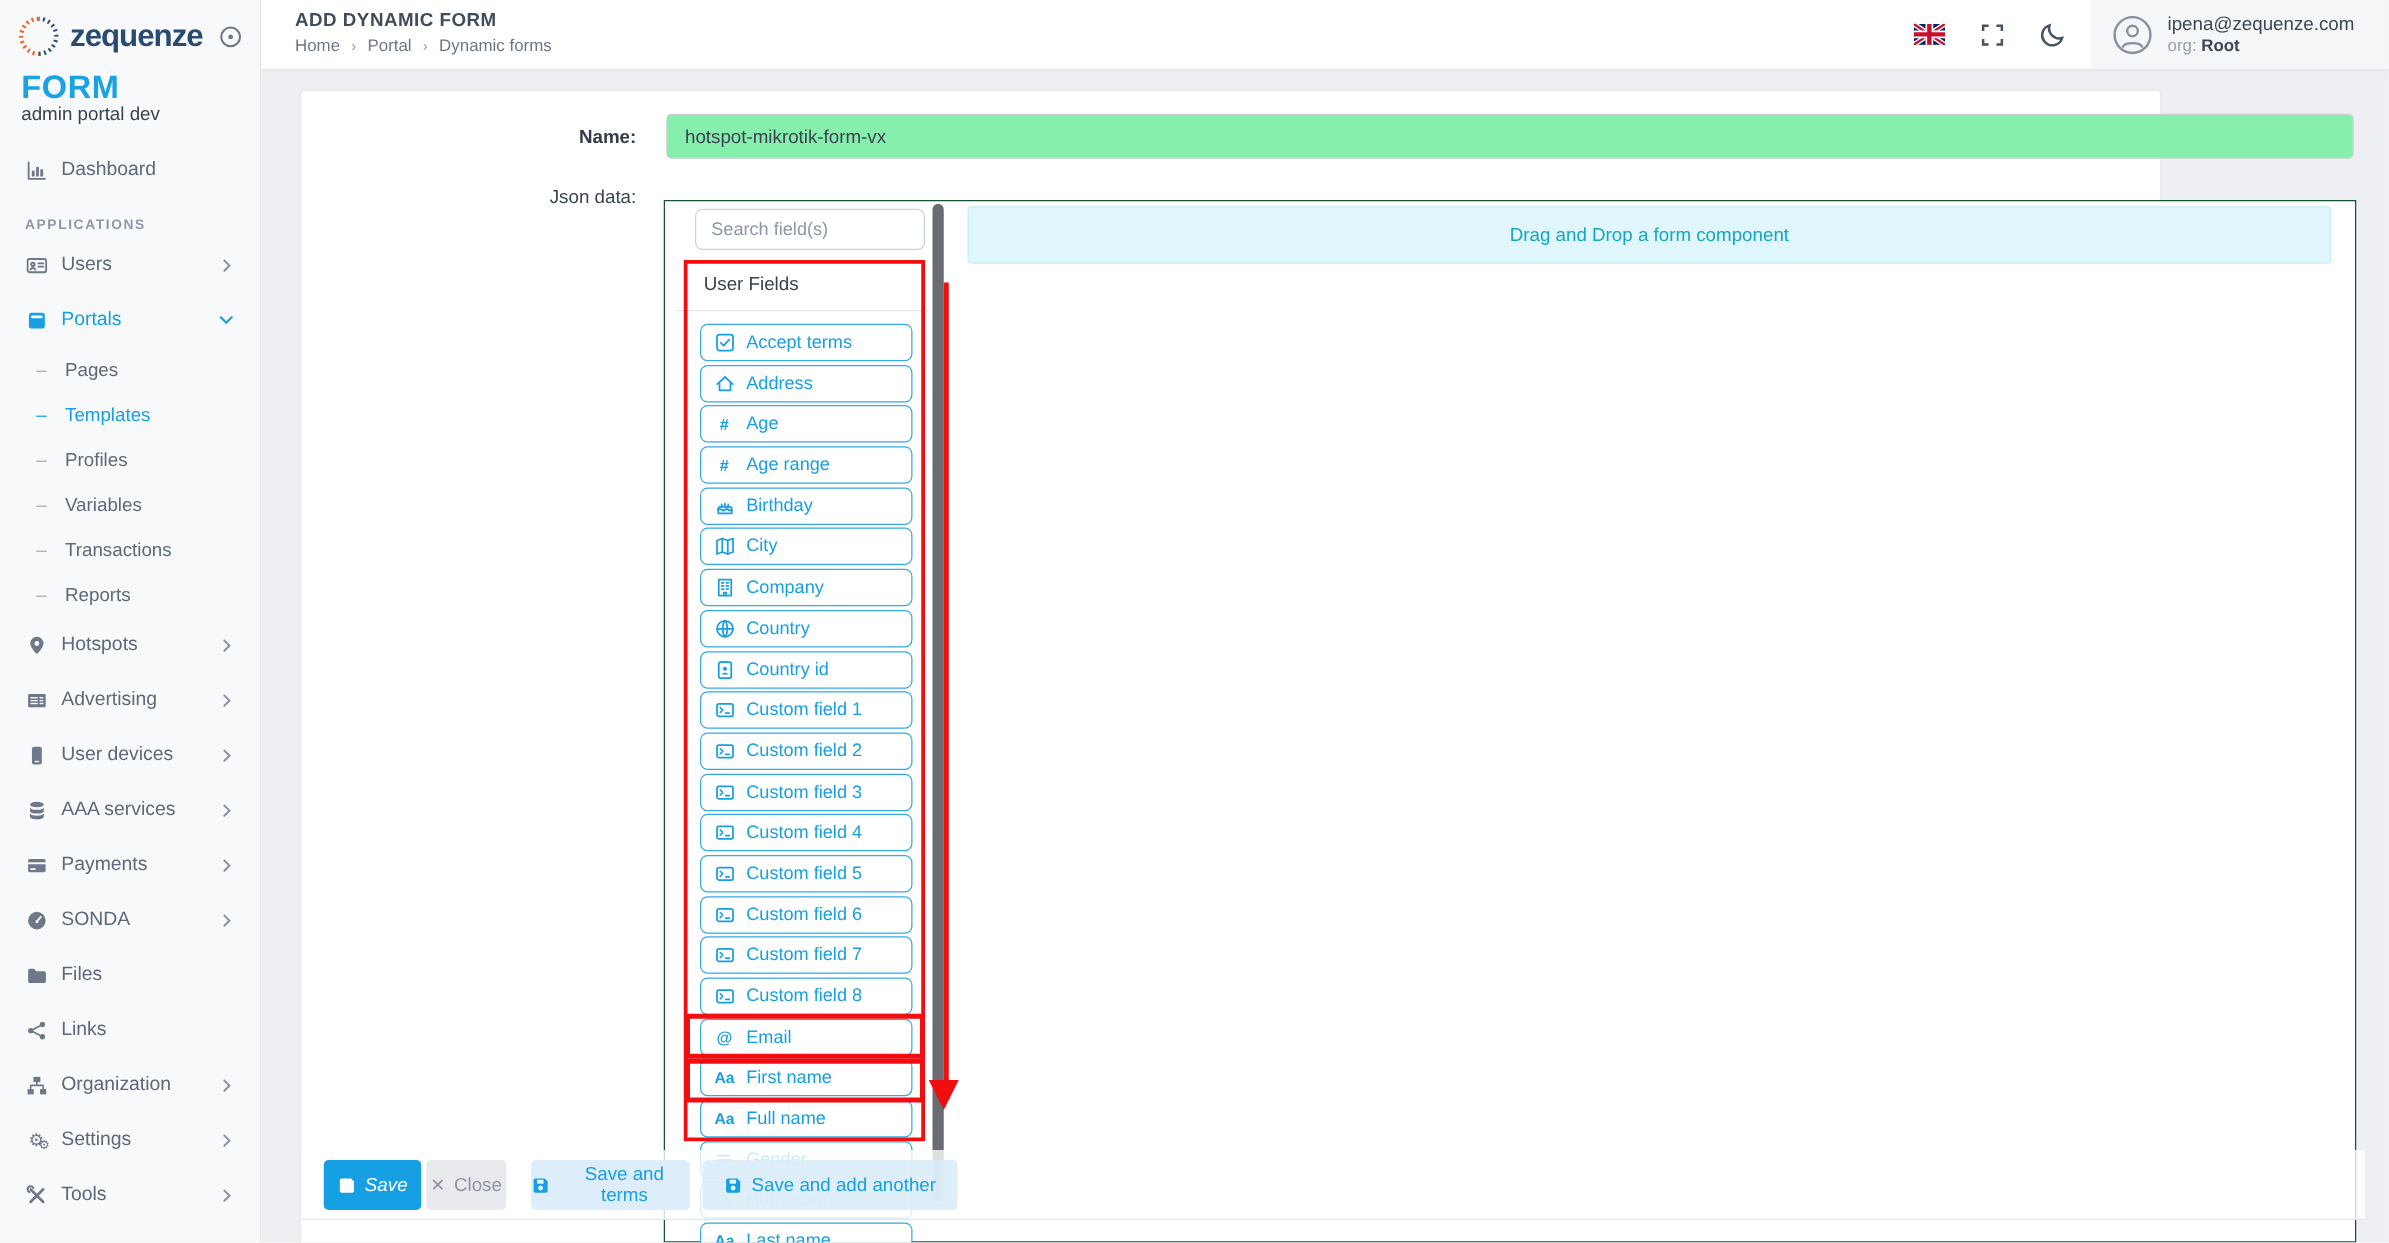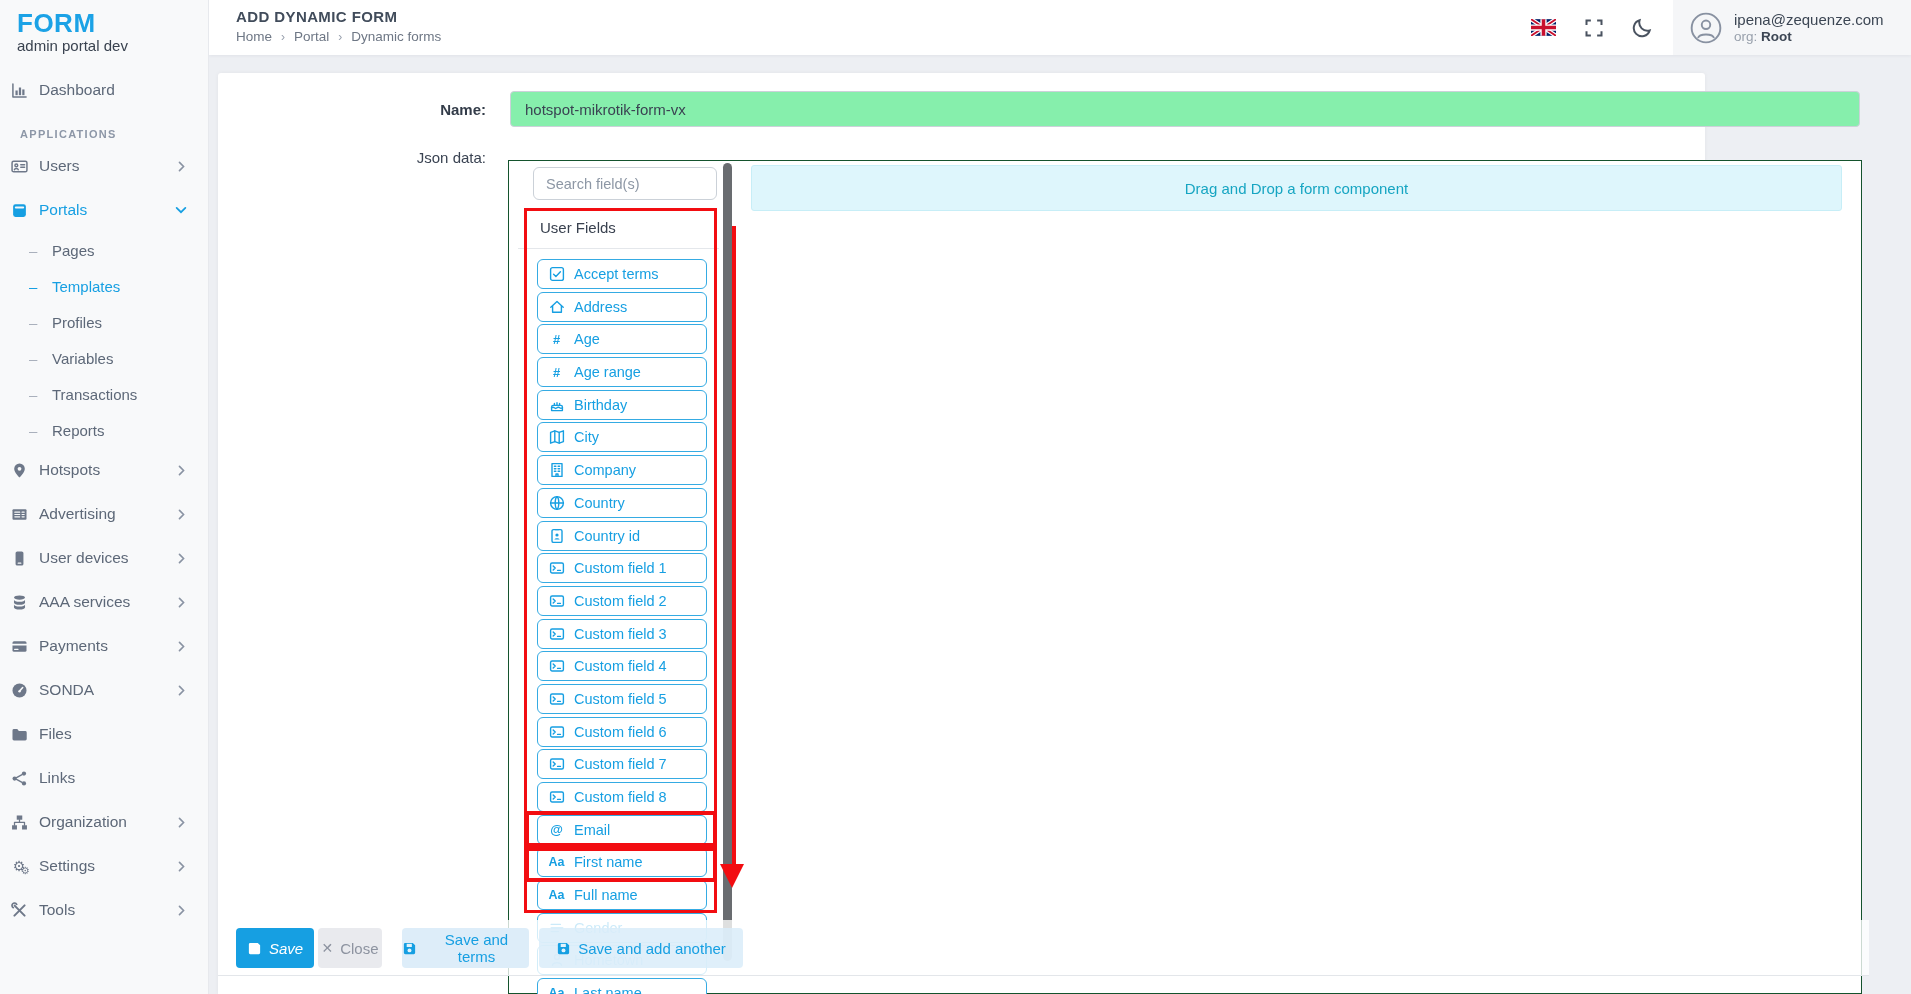--- a/index.html
+++ b/index.html
@@ -8,21 +8,21 @@
 
   
   .sidebar { position:absolute; left:0; top:0; width:209px; height:994px; background:#f8f9fa; border-right:1px solid #e7e9ed; z-index:20; }
   .brand-row { display:flex; align-items:center; gap:8px; padding:12px 14px 0 14px; }
   .brand-name { font-size:25px; font-weight:600; color:#2b4a70; letter-spacing:-0.8px; }
   .brand-target { margin-left:auto; color:#6f7787; display:flex; }
   .gate-block { padding:10px 17px 0 17px; }
   .gate-title { font-size:26px; font-weight:800; color:#1ba2e6; letter-spacing:0.5px; line-height:26px; }
   .gate-sub { font-size:15px; color:#39424f; margin-top:1px; }
   .nav { margin-top:14px; }
-  .nav-item { height:44px; display:flex; align-items:center; padding:0 20px 0 10px; gap:11px; font-size:15.5px; color:#5d6878; cursor:pointer; }
+  .nav-item { height:44px; display:flex; align-items:center; padding:0 20px 0 20px; gap:11px; font-size:15.5px; color:#5d6878; cursor:pointer; }
   .nav-item .nicon { width:18px; display:flex; justify-content:center; color:#6e7889; flex:none; }
   .nav-item .nchev { margin-left:auto; color:#8a93a3; display:flex; }
   .nav-item.active, .nav-item.active .nicon, .nav-item.active .nchev { color:#169fe2; }
   .nav-sub { height:36px; display:flex; align-items:center; padding-left:29px; gap:12px; font-size:15px; color:#5d6878; cursor:pointer; }
   .nav-sub .ndash { color:#a9b0bc; width:11px; font-size:15px; }
   .nav-sub.active { color:#169fe2; }
   .nav-sub.active .ndash { color:#169fe2; }
   .nav-section { margin:16px 0 4px 0; padding-left:20px; font-size:11px; font-weight:700; letter-spacing:1.3px; color:#8d97a7; }
   .gearwrap { position:relative; font-size:14px; line-height:1; }
   .gearwrap b { position:absolute; font-size:10px; left:8px; top:7px; font-weight:400; }
@@ -39,21 +39,21 @@
   .flag { margin-right:28px; }
   .expand { margin-right:28px; }
   .moon { margin-right:20px; }
   .user-panel { height:55px; background:#f5f6f8; display:flex; align-items:center; gap:11px; padding:0 22px 0 16px; min-width:238px; cursor:pointer; }
   .user-email { font-size:15px; color:#3c4654; line-height:17px; }
   .user-org { font-size:13.5px; color:#98a0ac; margin-top:1px; }
   .user-org b { color:#3c4654; font-weight:600; }
 
   
   .main { position:absolute; left:209px; top:55px; width:1702px; height:939px; background:#edeff3; }
-  .card { position:absolute; left:9px; top:18px; width:1487px; height:921px; background:#fff; box-shadow:0 0 4px rgba(0,0,0,0.05); border-radius:3px 3px 0 0; }
+  .card { position:absolute; left:32px; top:18px; width:1487px; height:921px; background:#fff; box-shadow:0 0 4px rgba(0,0,0,0.05); border-radius:3px 3px 0 0; }
 
   .lbl { position:absolute; left:0; width:268px; text-align:right; font-size:15px; color:#333c49; }
   .lbl-name { top:28px; font-weight:700; }
   .lbl-json { top:76px; color:#3a4352; }
   .name-input { position:absolute; left:292px; top:18px; width:1350px; height:36px; border:1px solid #ccd1d9; border-radius:4px; padding:0 14px; font-size:15px; color:#3a4352; font-family:inherit; background:#86efac; }
 
   .builder { position:absolute; left:290px; top:87px; width:1354px; height:834px; border:1px solid #14532d; background:#fff; }
   .search-input { position:absolute; left:24px; top:6px; width:184px; height:33px; border:1px solid #cbd1d8; border-radius:6px; padding:0 12px; font-size:14.5px; color:#3a4352; font-family:inherit; }
   .search-input::placeholder { color:#8d97a5; }
   .dropzone { position:absolute; left:242px; top:4px; width:1091px; height:46px; background:#def6fc; border:1px solid #c7eef7; border-radius:3px; display:flex; align-items:center; justify-content:center; font-size:15px; color:#16a5c2; }
@@ -82,20 +82,35 @@
   .btn-save { left:18px; width:78px; background:#169fe2; color:#fff;font-style:italic; }
   .btn-close { left:100px; width:64px; background:#e9eaee; color:#8d93a0; }
   .btn-save-close { left:184px; width:127px; background:#ddedf9; color:#169fe2; }
   .btn-save-add { left:321px; width:204px; background:rgba(217,236,249,0.85); color:#169fe2; }
   .xmark { font-size:14px; }
 </style>
 </head>
 <body>
 
 <aside class="sidebar">
+  <div class="brand-row">
+    <span style="display:flex;">
+      <svg width="34" height="34" viewBox="0 0 34 34" fill="none">
+        <path d="M17 3 A14 14 0 0 0 17 31" stroke="#f26322" stroke-width="3.4" stroke-dasharray="1.6 2.7"></path>
+        <path d="M17 31 A14 14 0 0 0 17 3" stroke="#2d4f7e" stroke-width="3.4" stroke-dasharray="1.6 2.7"></path>
+      </svg>
+    </span>
+    <span class="brand-name">zequenze</span>
+    <span class="brand-target">
+      <svg width="19" height="19" viewBox="0 0 16 16" fill="none" stroke="currentColor" stroke-width="1.4">
+        <circle cx="8" cy="8" r="6.3"></circle>
+          <circle cx="8" cy="8" r="1.6" fill="currentColor" stroke="none"></circle>
+      </svg>
+    </span>
+  </div>
   <div class="gate-block">
     <div class="gate-title">FORM</div>
     <div class="gate-sub">admin portal dev</div>
   </div>
   <nav class="nav" id="sideNav">
       <div class="nav-item">
         <span class="nicon">
           <svg width="17" height="17" viewBox="0 0 16 16" fill="none" stroke="currentColor" stroke-width="1.4" stroke-linecap="round" stroke-linejoin="round">
             <path d="M1.8 1.8v12.4h12.4"></path>
             <rect x="4.2" y="8" width="2.1" height="4.4" fill="currentColor" stroke="none"></rect>

